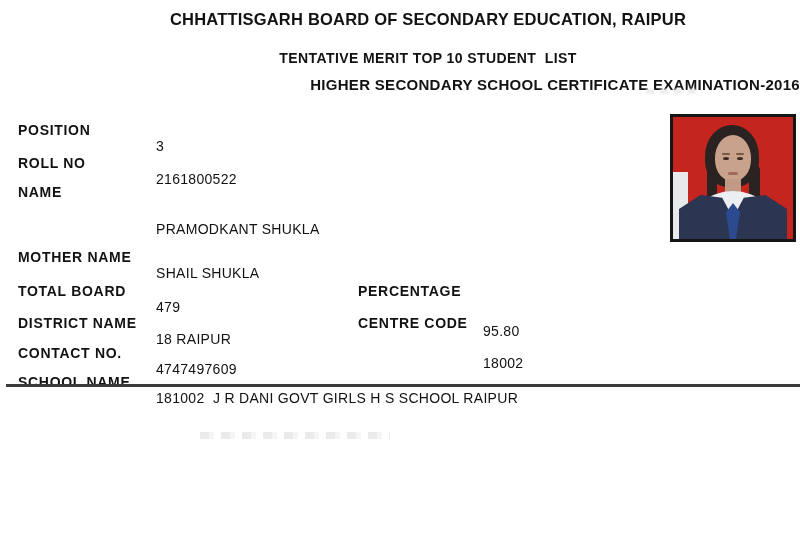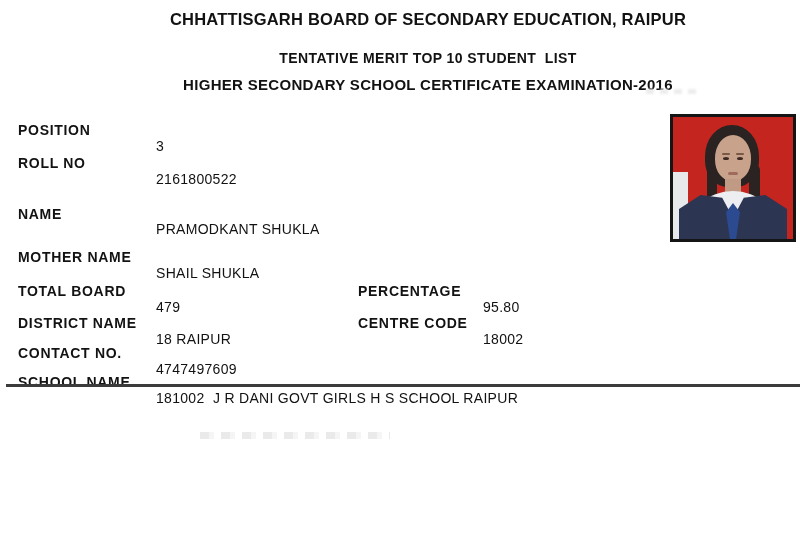--- a/index.html
+++ b/index.html
@@ -3,29 +3,29 @@
 <meta charset="utf-8">
 <style>
   html,body{margin:0;padding:0;background:#fff;}
   .page{position:relative;width:800px;height:533px;background:#ffffff;overflow:hidden;
         font-family:"Liberation Sans", sans-serif;color:#121212;}
 
   
   .hdr{position:absolute;left:56px;width:744px;text-align:center;font-weight:bold;white-space:pre;}
   .h1{top:10px;font-size:16.5px;letter-spacing:0.2px;}
   .h2{top:50px;font-size:14px;letter-spacing:0.4px;text-align:center;}
-  .h3{top:76px;font-size:15px;letter-spacing:0.3px;}
+  .h3{top:76px;font-size:15px;letter-spacing:0.3px;text-align:right;}
 
   
   .row{position:absolute;left:0;width:100%;height:18px;font-size:14px;white-space:pre;}
   .lbl{position:absolute;left:18px;font-weight:bold;letter-spacing:0.7px;text-align:right;}
   .val{position:absolute;left:156px;letter-spacing:0.3px;}
   .row-r .lbl{left:358px;}
-  .row-r .val{left:483px;}
-  .t-position{top:106px}.t-roll{top:139px}.t-name{top:190px}.t-father{top:205px}
+  .row-r .val{left:483px;margin-top:24px;}
+  .t-position{top:106px}.t-roll{top:139px}.t-name{top:168px}.t-father{top:205px}
   .t-mother{top:233px}.t-marks{top:267px}.t-district{top:299px}.t-contact{top:329px}
   .t-school{top:358px}.t-pct{top:267px}.t-centre{top:299px}
 
   
   .rule{position:absolute;left:6px;top:384px;width:794px;height:3px;background:#3b3b3b;}
 
   
   .ghost{position:absolute;left:200px;top:432px;width:190px;height:7px;opacity:.9;
          background:repeating-linear-gradient(90deg,#e8e8e8 0 9px,#f4f4f4 9px 14px,transparent 14px 21px);
          filter:blur(0.6px);}

